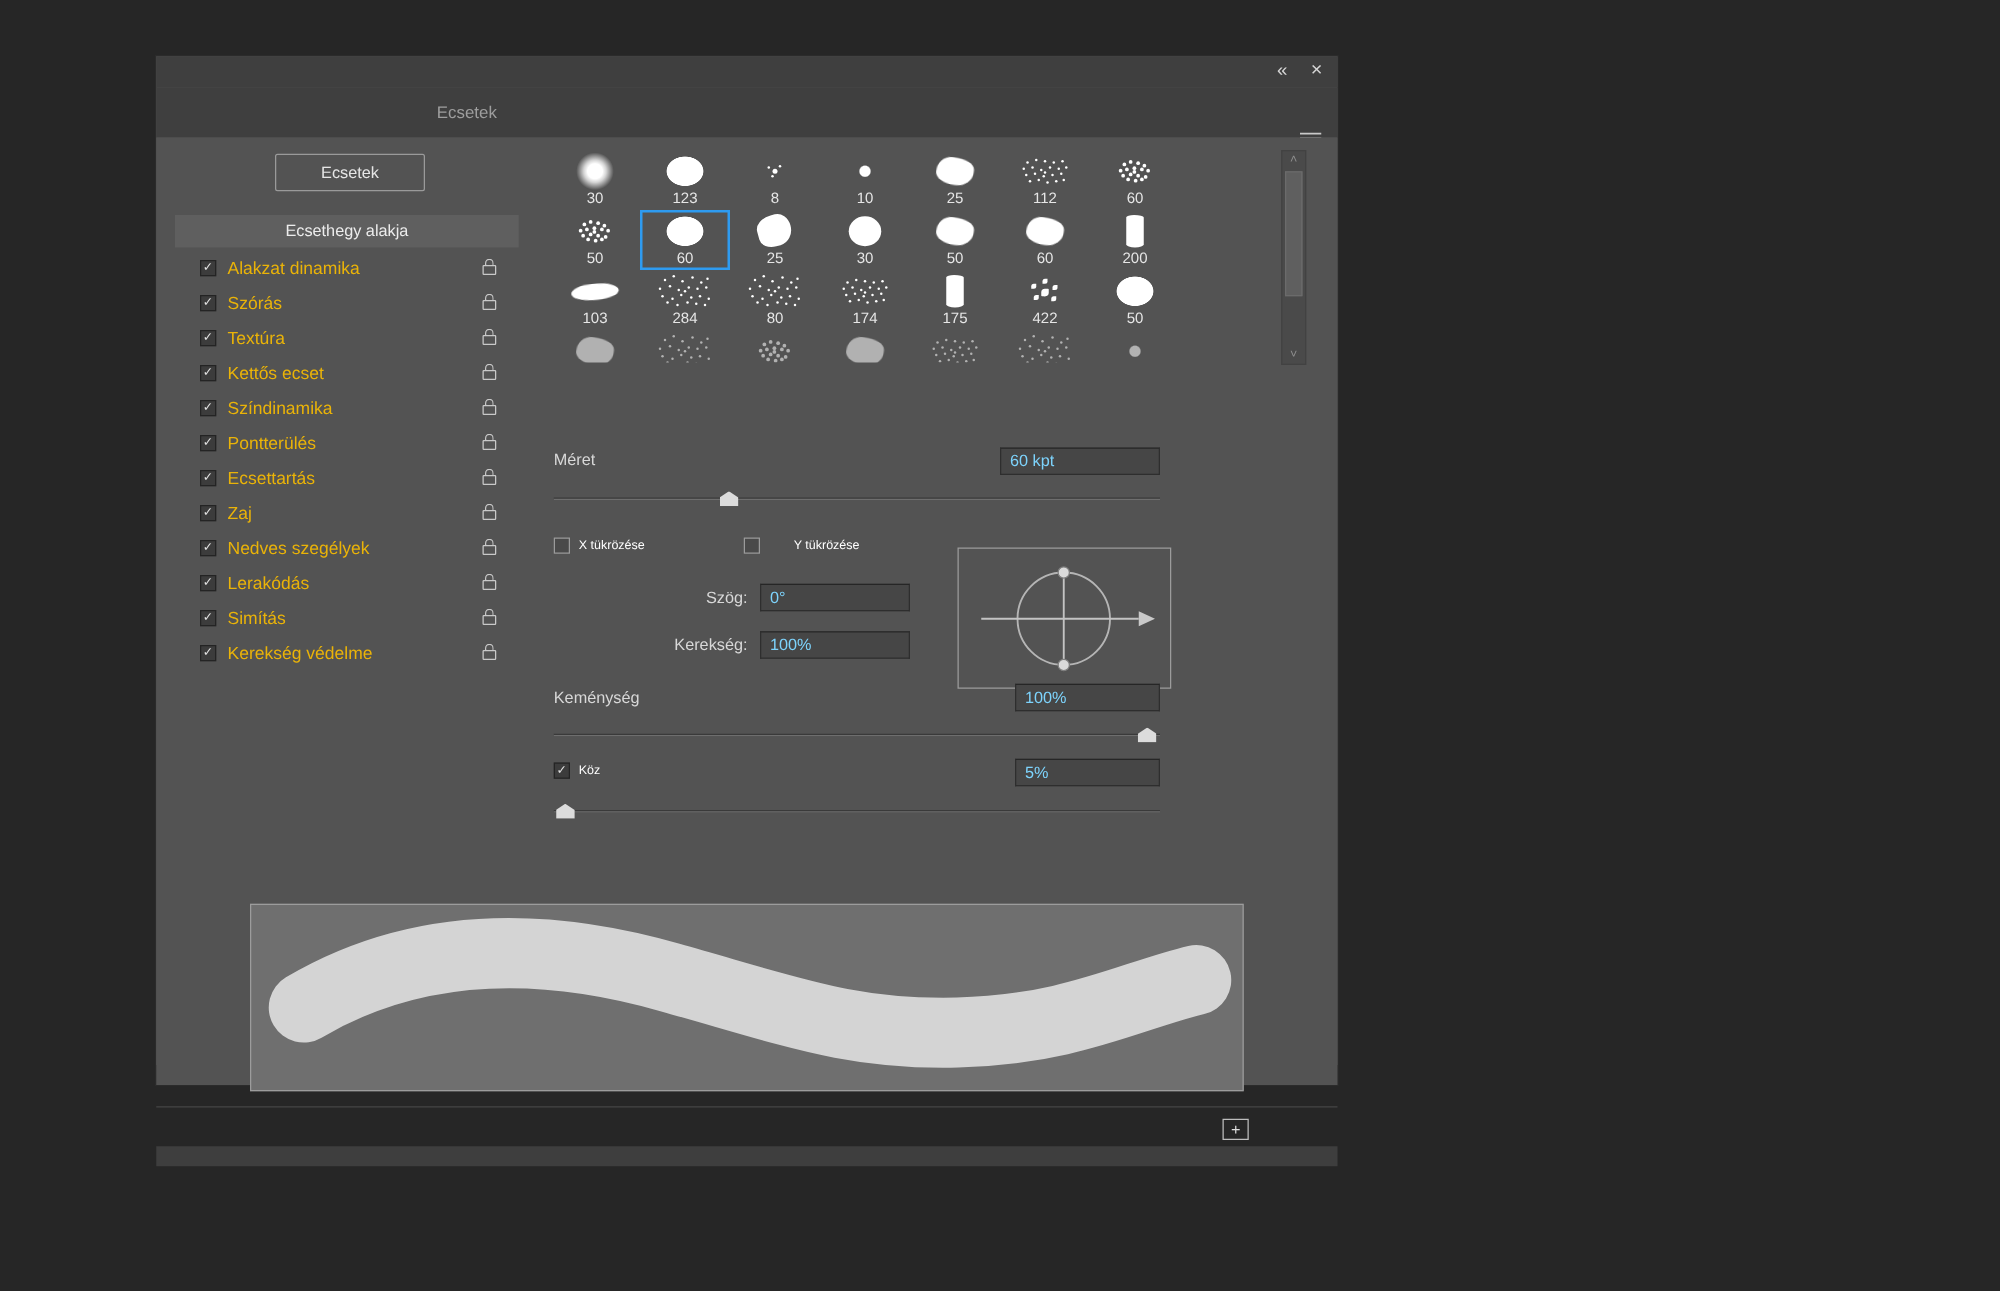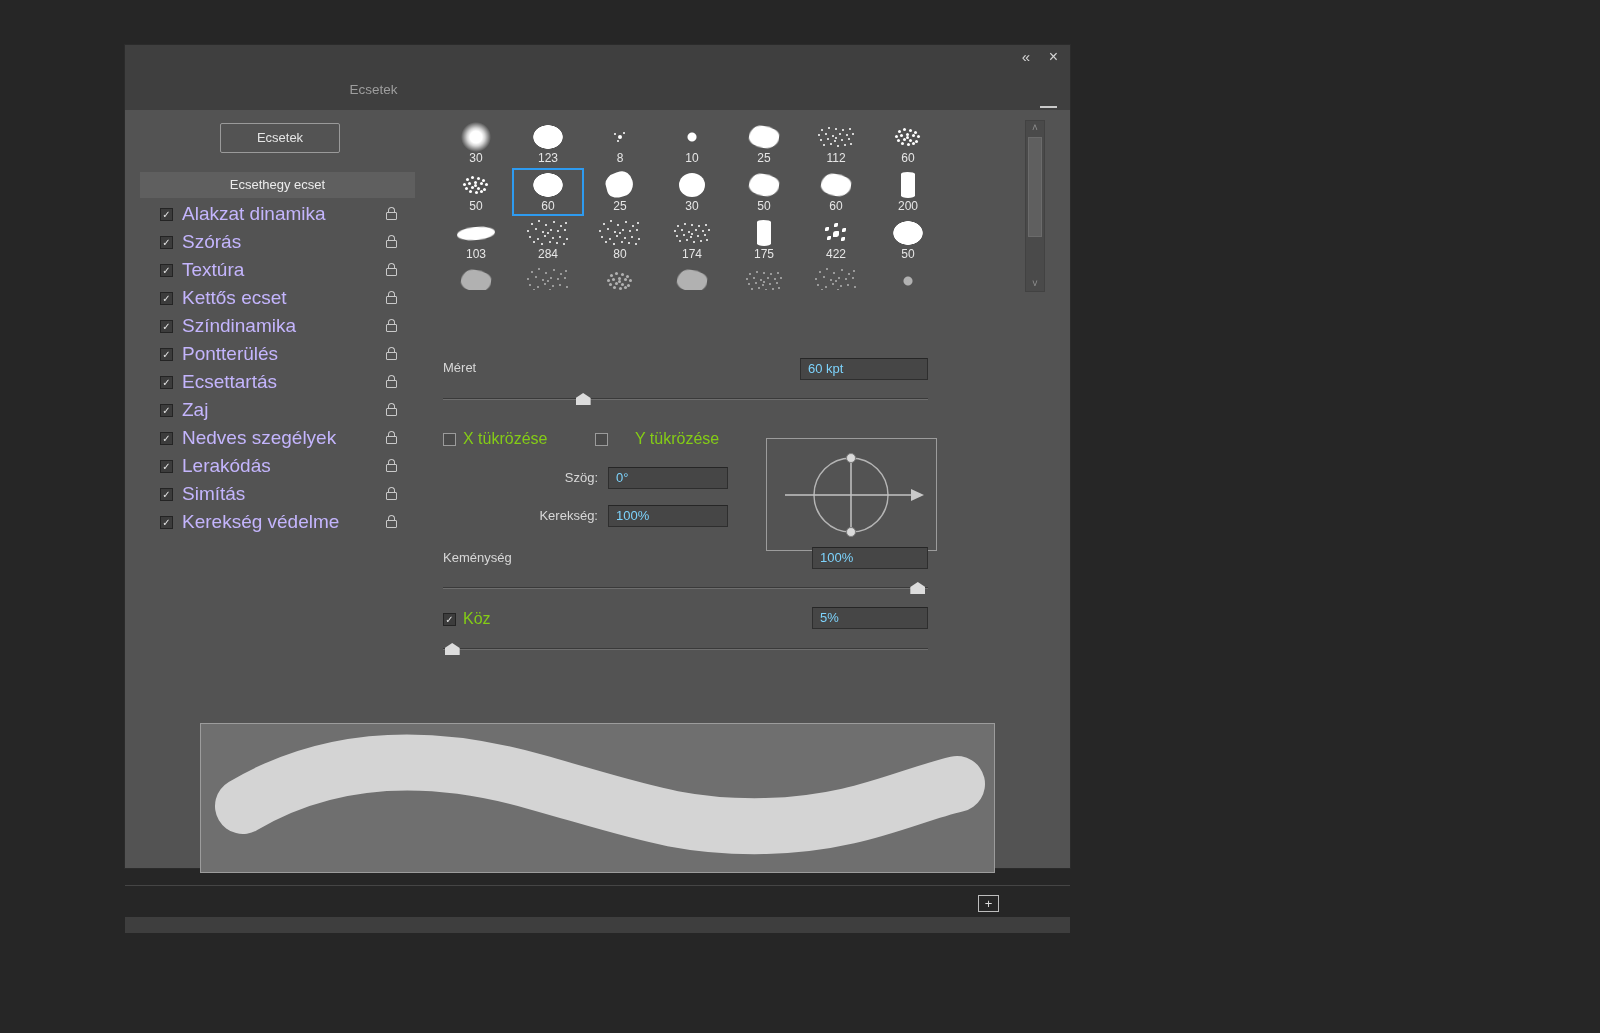--- a/index.html
+++ b/index.html
@@ -22,21 +22,21 @@
 
   .body-area{position:absolute;left:0;top:65px;width:100%;height:742px;background:#535353;}
 
   
   .brushes-btn{position:absolute;left:95px;top:13px;width:120px;height:30px;border:1px solid #9a9a9a;border-radius:2px;
     color:#e6e6e6;font-size:13px;line-height:28px;text-align:center;cursor:pointer;}
   .tip-shape{position:absolute;left:15px;top:62px;width:275px;height:26px;background:#5f5f5f;color:#ececec;
     font-size:13px;line-height:26px;text-align:center;cursor:pointer;}
   .side-list{position:absolute;left:15px;top:90px;width:275px;}
   .side-row{height:28px;display:flex;align-items:center;padding:0 18px 0 20px;cursor:pointer;}
-  .side-label{flex:1 1 auto;color:#c4b5fd;font-size:19px;margin-left:9px;}
+  .side-label{flex:1 1 auto;color:#eab308;font-size:14px;margin-left:9px;}
   .cb{width:13px;height:13px;background:#3c3c3c;border:1px solid #242424;color:#e3e3e3;font-size:10px;
     line-height:12px;text-align:center;display:inline-block;flex:0 0 auto;cursor:pointer;}
   .cb.light{background:#4a4a4a;border-color:#9b9b9b;}
   .lock{position:relative;width:11px;height:8px;border:1px solid #c9c9c9;border-radius:1px;flex:0 0 auto;margin-top:3px;cursor:pointer;}
   .lock::before{content:'';position:absolute;left:1px;top:-6px;width:5px;height:5px;border:1px solid #c9c9c9;
     border-bottom:none;border-radius:4px 4px 0 0;}
 
   
   .grid-wrap{position:absolute;left:315px;top:10px;width:508px;height:170px;overflow:hidden;
     display:grid;grid-template-columns:repeat(7,72px);grid-auto-rows:48px;}
@@ -82,21 +82,21 @@
 
   
   .lbl{position:absolute;color:#d8d8d8;font-size:13px;}
   .field{position:absolute;height:22px;background:#464646;border:1px solid #2e2e2e;border-top-color:#262626;
     color:#7dd3fc;font-size:13px;line-height:20px;padding:0 7px;cursor:text;}
   .slider{position:absolute;height:16px;cursor:pointer;}
   .track{position:absolute;left:0;right:0;top:7px;height:2px;background:#3a3a3a;border-bottom:1px solid #6e6e6e;}
   .thumb{position:absolute;top:2px;width:15px;height:12px;background:#dcdcdc;
     clip-path:polygon(50% 0%,100% 42%,100% 100%,0% 100%,0% 42%);cursor:pointer;}
   .chk-row{position:absolute;display:flex;align-items:center;}
-  .chk-row .lbl2{color:#84cc16;font-size:16px;margin-left:7px;}
+  .chk-row .lbl2{color:#ffffff;font-size:10px;margin-left:7px;}
   .angle-widget{position:absolute;left:641px;top:328px;width:171px;height:113px;border:1px solid #9c9c9c;cursor:pointer;}
   .preview{position:absolute;left:75px;top:613px;width:795px;height:150px;background:#6f6f6f;border:1px solid #9c9c9c;}
   .footer-line{position:absolute;left:0;top:775px;width:100%;border-top:1px solid #454545;}
   .plus-btn{position:absolute;left:853px;top:785px;width:21px;height:17px;border:1px solid #bdbdbd;color:#dedede;
     font-size:13px;line-height:15px;text-align:center;cursor:pointer;}
   .bottom-strip{position:absolute;left:0;top:807px;width:100%;height:16px;background:#3e3e3e;}
 </style>
 </head>
 <body>
 
@@ -109,21 +109,21 @@
     </div>
 
     <div class="tabbar">
       <div class="tab tab2">Ecsetek</div>
       <div class="menu-icon"></div>
     </div>
 
     <div class="body-area">
 
       <div class="brushes-btn">Ecsetek</div>
-      <div class="tip-shape">Ecsethegy ecset</div>
+      <div class="tip-shape">Ecsethegy alakja</div>
       <div class="side-list">
           <div class="side-row">
             <span class="cb">✓</span>
             <span class="side-label">Alakzat dinamika</span>
             <span class="lock"></span>
           </div>
           <div class="side-row">
             <span class="cb">✓</span>
             <span class="side-label">Szórás</span>
             <span class="lock"></span>

